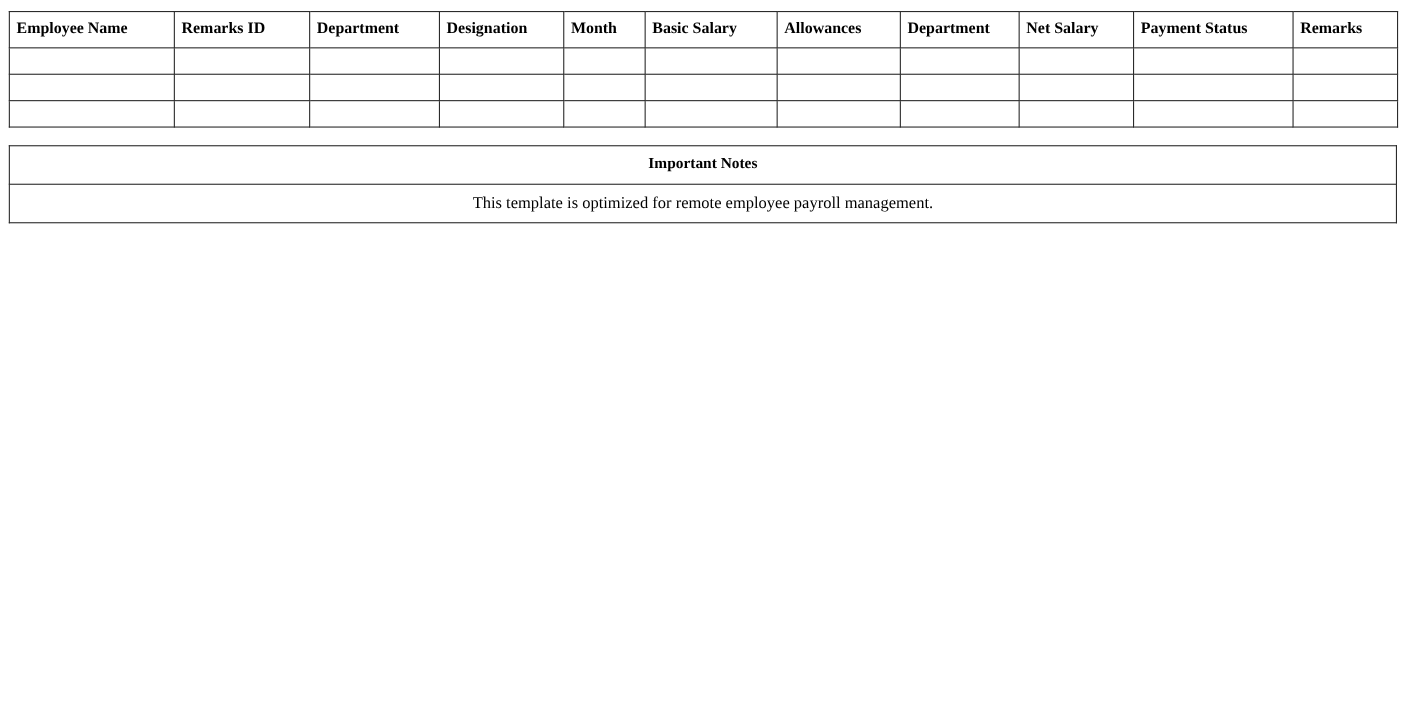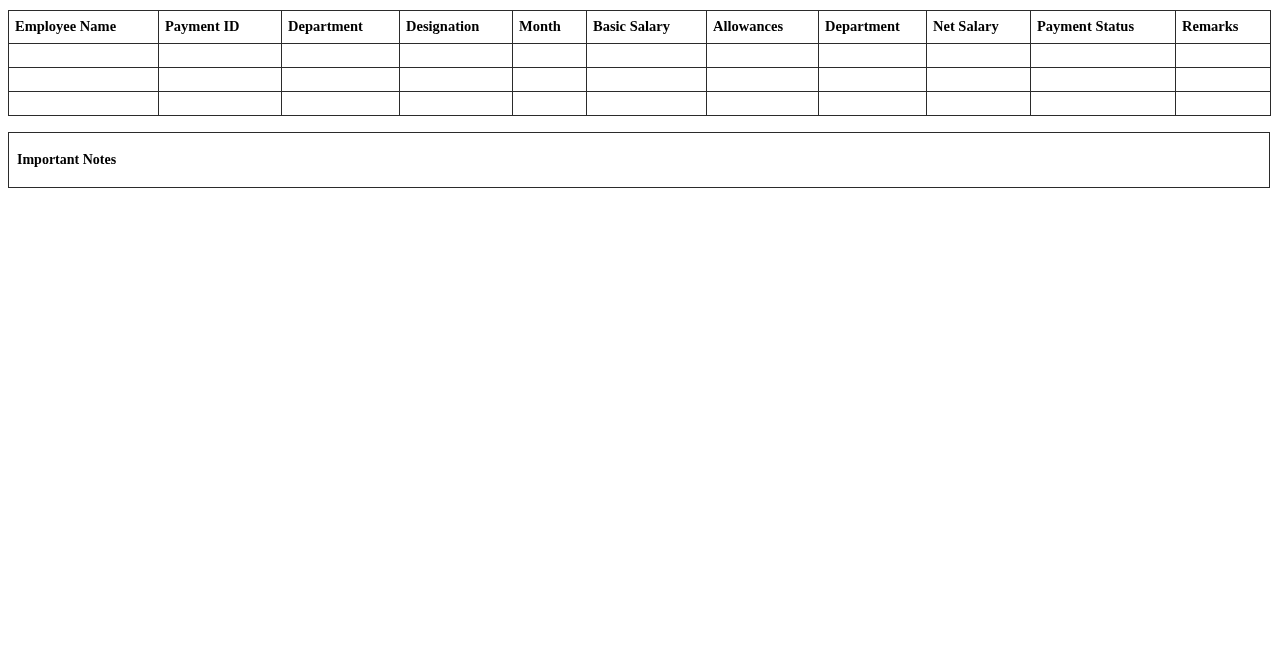--- a/index.html
+++ b/index.html
@@ -44,24 +44,24 @@
     height: 24px;
   }
   table.payroll-table td.empty-cell {
     height: 15px;
   }
   .spacer {
     height: 16px;
   }
   table.notes-table td {
     border: 1px solid #2b2b2b;
-    padding: 15px 8px;
+    padding: 5px 8px;
     font-size: 15px;
     line-height: 1.4;
-    text-align: left;
+    text-align: center;
     vertical-align: middle;
     height: 24px;
   }
   table.notes-table td.notes-heading {
     font-weight: bold;
     font-size: 14px;
   }
 </style>
 </head>
 <body>
@@ -78,21 +78,21 @@
       <col style="width:120px">
       <col style="width:112px">
       <col style="width:108px">
       <col style="width:104px">
       <col style="width:145px">
       <col style="width:95px">
     </colgroup>
     <thead>
       <tr>
         <th>Employee Name</th>
-        <th>Payment ID</th>
+        <th>Remarks ID</th>
         <th>Department</th>
         <th>Designation</th>
         <th>Month</th>
         <th>Basic Salary</th>
         <th>Allowances</th>
         <th>Department</th>
         <th>Net Salary</th>
         <th>Payment Status</th>
         <th>Remarks</th>
       </tr>
@@ -140,16 +140,19 @@
     </tbody>
   </table>
 
   <div class="spacer"></div>
 
   <table class="notes-table">
     <tbody>
       <tr>
         <td class="notes-heading">Important Notes</td>
       </tr>
+      <tr>
+        <td>This template is optimized for remote employee payroll management.</td>
+      </tr>
     </tbody>
   </table>
 
 </div>
 
 </body></html>

